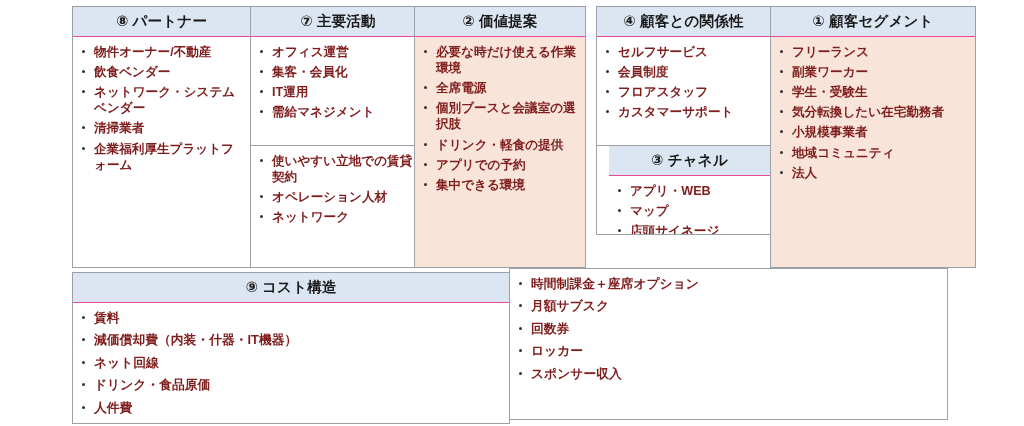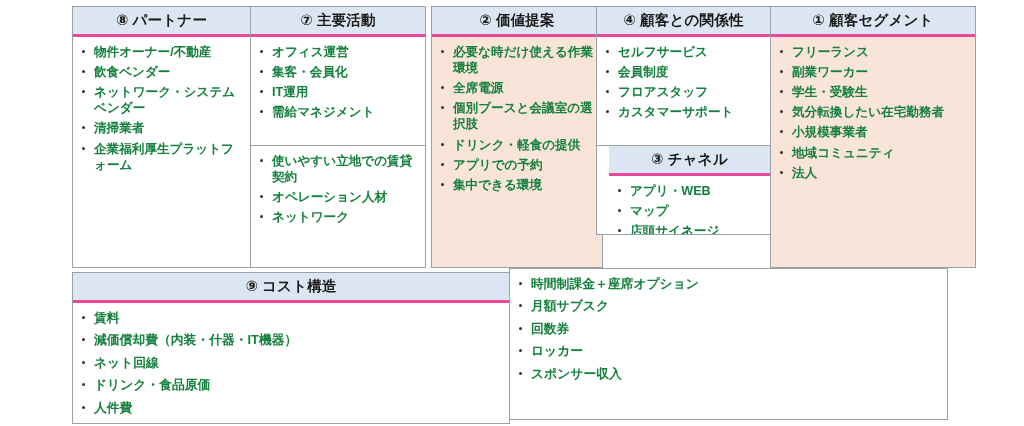--- a/index.html
+++ b/index.html
@@ -31,21 +31,21 @@
     border: 1px solid #9aa0a6;
     background: #ffffff;
     overflow: hidden;
   }
   .cell.tint { background: #f8e4d9; }
 
   .cell-head {
     box-sizing: border-box;
     height: 30px;
     background: #dce6f2;
-    border-bottom: 3px solid #ec4899;
+    border-bottom: 1px solid #ec4899;
     display: flex;
     align-items: center;
     justify-content: center;
     font-size: 14.5px;
     font-weight: 700;
     letter-spacing: 0.2px;
     color: #1a1a1a;
     white-space: nowrap;
   }
 
@@ -60,21 +60,21 @@
     margin: 0;
     padding: 0;
   }
   ul.items > li {
     position: relative;
     padding-left: 15px;
     margin: 0 0 4px 0;
     font-size: 12.6px;
     line-height: 1.28;
     font-weight: 700;
-    color: #15803d;
+    color: #7f1d1d;
     word-break: normal;
   }
   ul.items > li:last-child { margin-bottom: 0; }
   ul.items > li::before {
     content: "";
     position: absolute;
     left: 3px;
     top: 6px;
     width: 3px;
     height: 3px;
@@ -84,21 +84,21 @@
 
   
   .wide ul.items > li { margin-bottom: 6px; font-size: 12.8px; }
 
   
   
 
   #cell-partners          { left: 0;     top: 0;   width: 179px; height: 262px; }
   #cell-activities        { left: 178px; top: 0;   width: 176px; height: 140px; }
   #cell-resources         { left: 178px; top: 139px; width: 176px; height: 123px; }
-  #cell-value             { left: 359px; top: 0;   width: 172px; height: 262px; }
+  #cell-value             { left: 342px; top: 0;   width: 172px; height: 262px; }
   #cell-relationships     { left: 524px; top: 0;   width: 175px; height: 140px; }
   #cell-channels          { left: 524px; top: 139px; width: 175px; height: 90px; padding-left: 12px; }
   #cell-segments          { left: 698px; top: 0;   width: 206px; height: 262px; }
 
   #cell-cost              { left: 0;     top: 266px; width: 438px; height: 152px; }
   #cell-revenue           { left: 437px; top: 262px; width: 439px; height: 152px; }
 </style>
 </head>
 <body>
 

